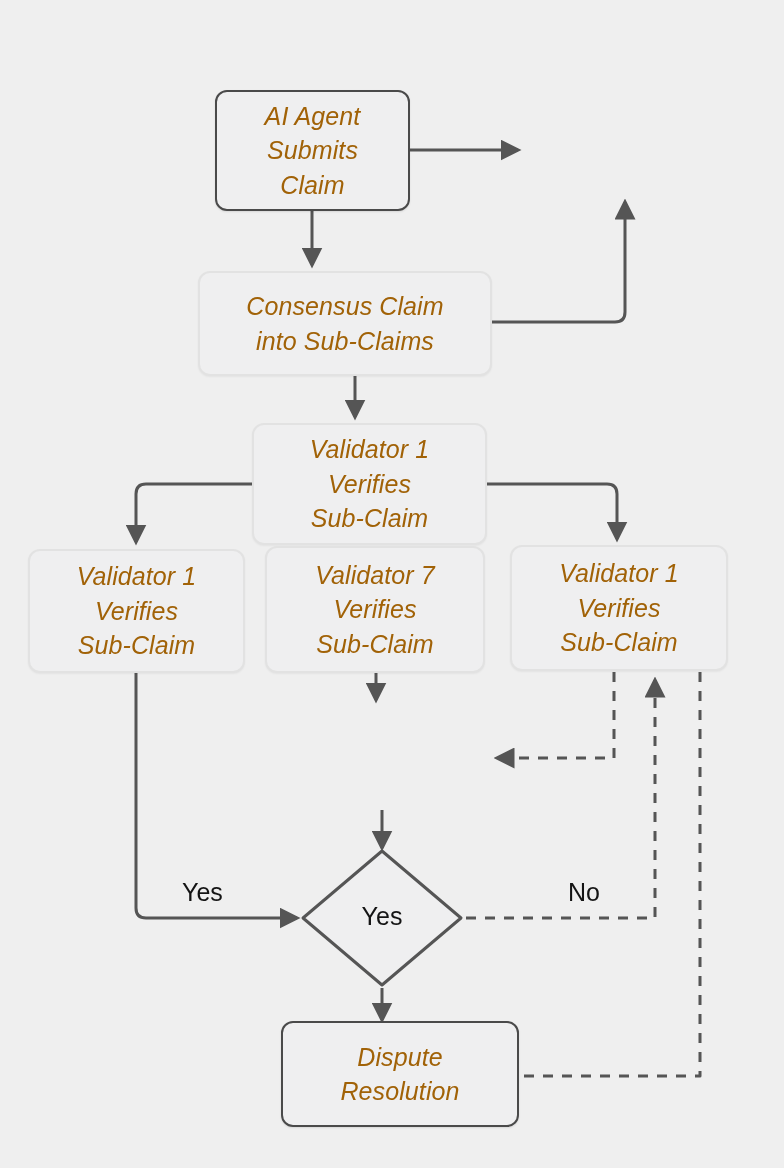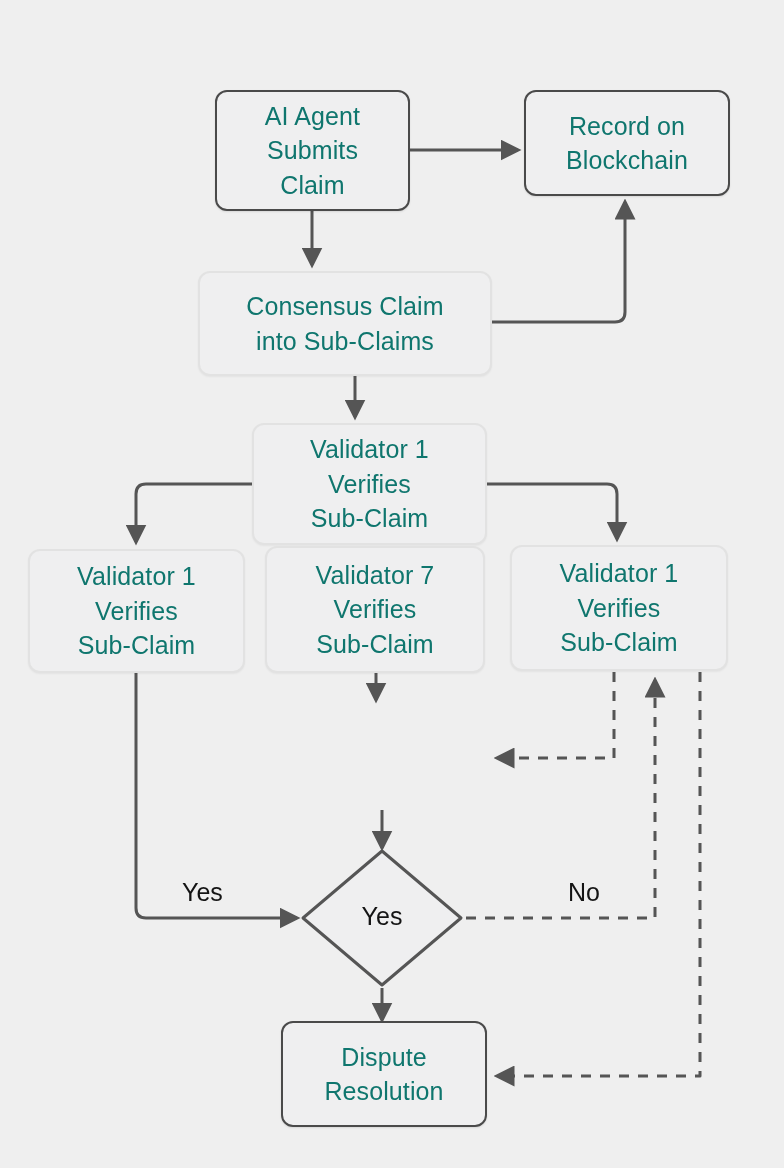--- a/index.html
+++ b/index.html
@@ -28,26 +28,27 @@
   }
   .node {
     position: absolute;
     box-sizing: border-box;
     background: #efeff0;
     border-radius: 12px;
     display: flex;
     align-items: center;
     justify-content: center;
     text-align: center;
-    color: #0f766e;
+    color: #a16207;
     font-size: 25px;
     line-height: 1.38;
     letter-spacing: 0.1px;
     white-space: pre-line;
     z-index: 2;
+    font-style: italic;
   }
   .node.strong {
     border: 2px solid #4a4a4a;
     box-shadow: 0 1px 2px rgba(0,0,0,0.10);
   }
   .node.faint {
     border: 2px solid #e2e2e2;
     box-shadow: 0 1px 2px rgba(0,0,0,0.05);
   }
   .edge-label {
@@ -110,22 +111,20 @@
       <path stroke-dasharray="10 9" d="M 700 672 L 700 1076 L 497 1076" marker-end="url(#arrowd)"></path>
 
       <path d="M 382 851 L 461 918 L 382 985 L 303 918 Z" fill="#efeff0" stroke="#555555" stroke-width="3"></path>
     </g>
   </svg>
 
   <div class="node strong" style="left:215px; top:90px; width:195px; height:121px;">AI Agent
 Submits
 Claim</div>
 
-  <div class="node strong" style="left:524px; top:90px; width:206px; height:106px;">Record on
-Blockchain</div>
 
   <div class="node faint" style="left:198px; top:271px; width:294px; height:105px;">Consensus Claim
 into Sub-Claims</div>
 
   <div class="node faint" style="left:252px; top:423px; width:235px; height:122px;">Validator 1
 Verifies
 Sub-Claim</div>
 
   <div class="node faint" style="left:28px; top:549px; width:217px; height:124px;">Validator 1
 Verifies
@@ -133,21 +132,21 @@
 
   <div class="node faint" style="left:265px; top:546px; width:220px; height:127px;">Validator 7
 Verifies
 Sub-Claim</div>
 
   <div class="node faint" style="left:510px; top:545px; width:218px; height:126px;">Validator 1
 Verifies
 Sub-Claim</div>
 
 
-  <div class="node strong" style="left:281px; top:1021px; width:206px; height:106px;">Dispute
+  <div class="node strong" style="left:281px; top:1021px; width:238px; height:106px;">Dispute
 Resolution</div>
 
   <div class="diamond-label" style="left:303px; top:902px; width:158px;">Yes</div>
 
   <div class="edge-label" style="left:182px; top:878px;">Yes</div>
 
   <div class="edge-label" style="left:568px; top:878px;">No</div>
 
 </div>
 

